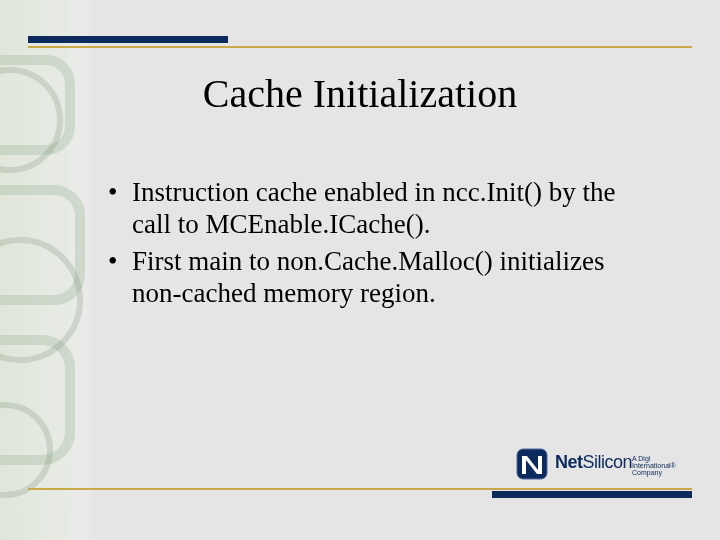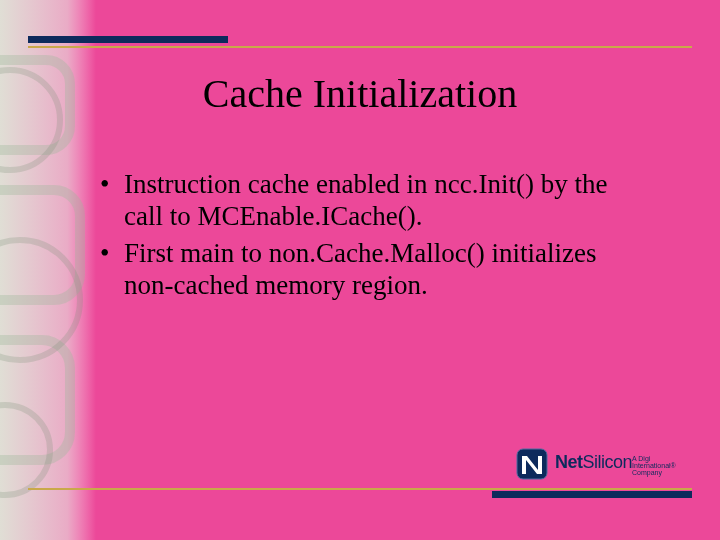--- a/index.html
+++ b/index.html
@@ -8,21 +8,21 @@
     width: 720px;
     height: 540px;
     overflow: hidden;
     font-family: "Times New Roman", Times, serif;
     background: #ffffff;
   }
   .slide {
     position: relative;
     width: 720px;
     height: 540px;
-    background: #ec4899;
+    background: #e5e5e5;
   }
 
   
   .left-band {
     position: absolute;
     left: 0;
     top: 0;
     width: 96px;
     height: 540px;
     z-index: 1;
@@ -62,21 +62,21 @@
 
   
   .body {
     position: absolute;
     top: 160px;
     left: 88px;
     width: 560px;
     z-index: 4;
   }
   ul.bullets {
-    margin: 8px;
+    margin: 16px;
     padding: 0;
     list-style: none;
   }
   ul.bullets > li {
     position: relative;
     padding-left: 28px;
     font-size: 27px;
     line-height: 1.2;
     color: #000;
     margin-bottom: 4px;

